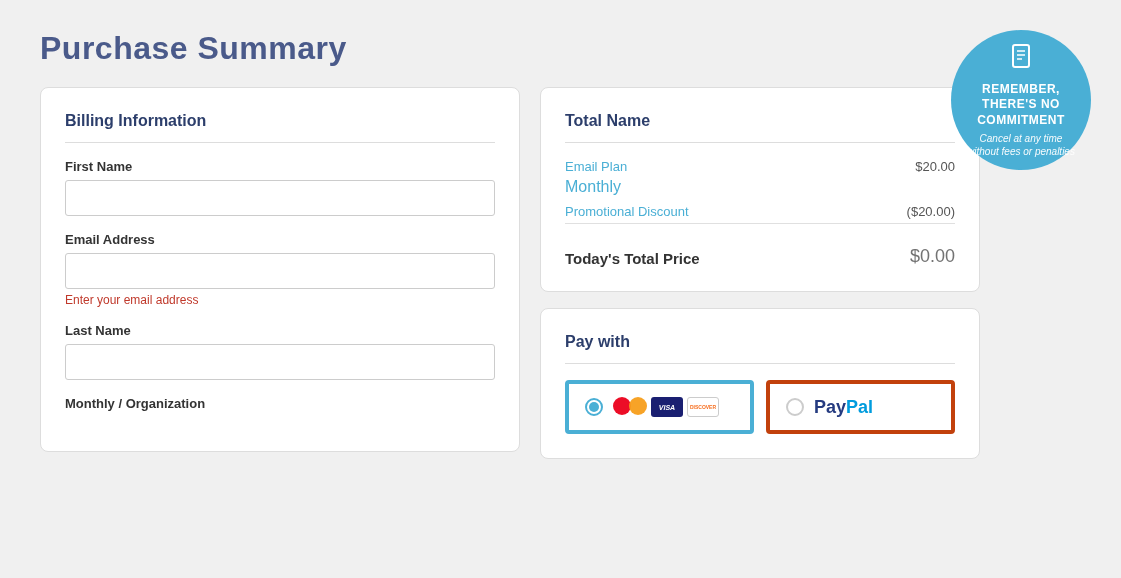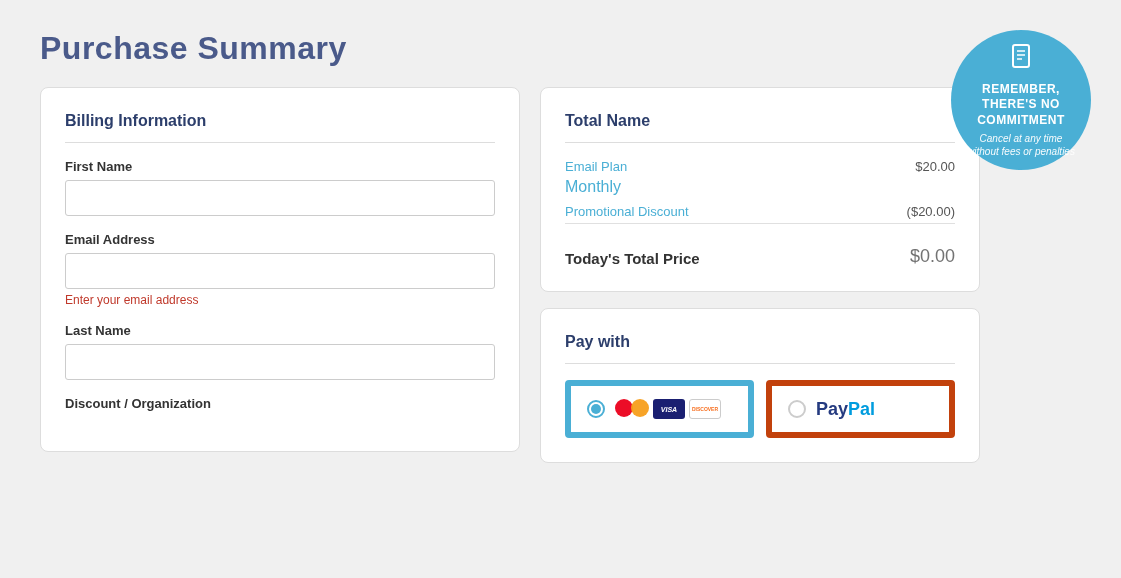--- a/index.html
+++ b/index.html
@@ -177,21 +177,21 @@
 
     
     .pay-options {
       display: flex;
       gap: 12px;
       margin-top: 16px;
     }
 
     .pay-option {
       flex: 1;
-      border: 6px solid #c2410c;
+      border: 4px solid #c2410c;
       border-radius: 4px;
       padding: 12px 16px;
       display: flex;
       align-items: center;
       gap: 10px;
       cursor: pointer;
     }
 
     .pay-option.selected {
       border-color: #4aafd5;
@@ -333,21 +333,21 @@
           <input type="email" class="form-input" style="">
           <div class="error-text">Enter your email address</div>
         </div>
 
         <div class="form-group">
           <label class="form-label">Last Name</label>
           <input type="text" class="form-input" style="">
         </div>
 
         <div class="form-group">
-          <label class="form-label">Discount / Organization</label>
+          <label class="form-label">Monthly / Organization</label>
         </div>
       </div>
     </div>
 
     <div class="right-column">
 
       <div class="card">
         <div class="card-title">Total Name</div>
 
         <div class="price-row">

